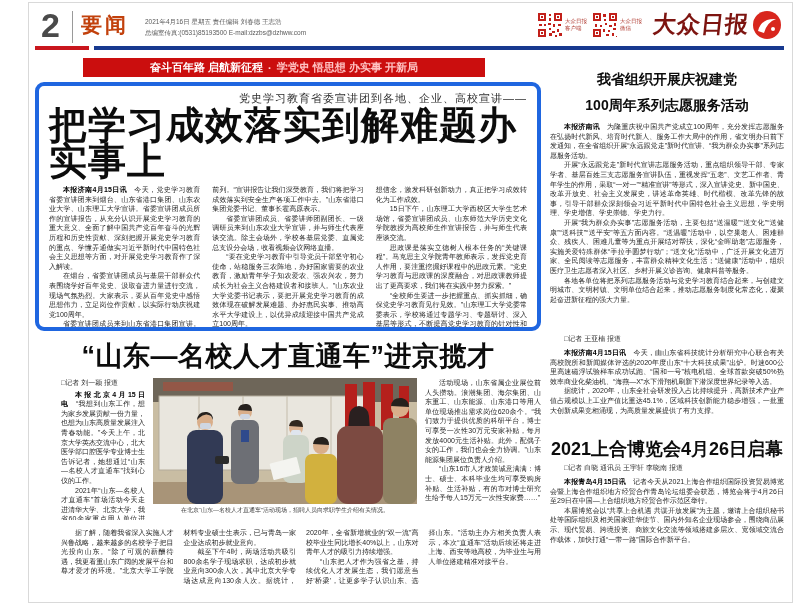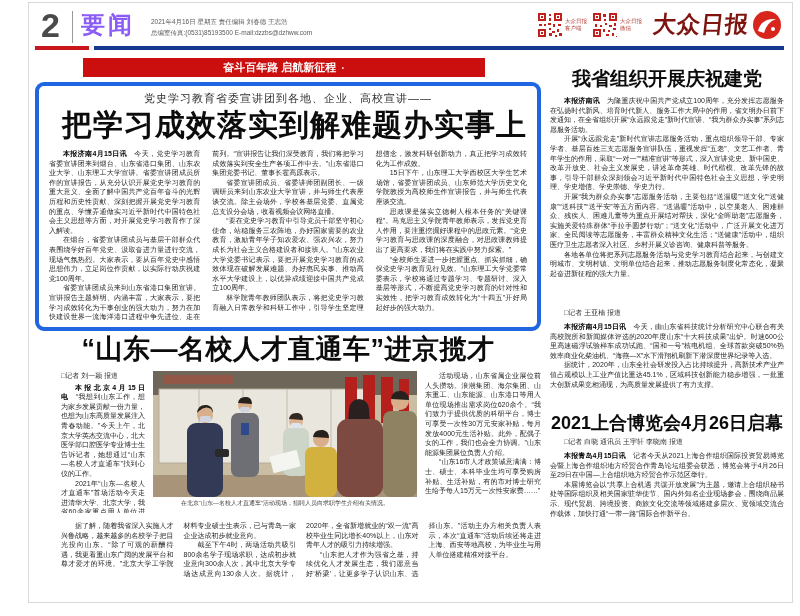--- a/index.html
+++ b/index.html
@@ -5,21 +5,21 @@
   * { box-sizing: border-box; margin: 0; padding: 0; }
   html,body { width:800px; height:616px; background:#fff; overflow:hidden;
     font-family:"Liberation Sans","DejaVu Sans",sans-serif; }
   .sheet { position:absolute; left:28px; top:2px; width:765px; height:601px;
     background:#fff; border:1px solid #d9d9d9; padding:4px 6px 0 4px; }
 
   
   .hdr { display:flex; align-items:flex-start; padding:2px 2px 0 2px; }
   .pn { font-size:34px; line-height:32px; color:#4a4a4a; font-weight:bold; padding:0 12px 0 6px; }
   .vdiv { width:1px; height:32px; background:#9a9a9a; margin:2px 8px 0 0; }
-  .section { font-size:24px; line-height:32px; font-weight:900; color:#8b5cf6; letter-spacing:3px; }
+  .section { font-size:21px; line-height:32px; font-weight:900; color:#c2410c; letter-spacing:3px; }
   .meta { margin:7px 0 0 16px; font-size:6.5px; line-height:11px; color:#5a5a5a; white-space:nowrap; }
   .mast { margin-left:auto; display:flex; align-items:center; gap:5px; padding-right:2px; }
   .qrbox { display:flex; align-items:center; gap:2px; }
   .qrlabel { font-size:5.5px; line-height:7px; color:#b03a30; }
   .brand { display:flex; align-items:center; gap:3px; margin-left:6px; }
   .brand-text { font-family:"Liberation Serif","DejaVu Serif",serif; font-weight:900;
     font-size:23px; color:#7d1410; transform:skewX(-6deg); letter-spacing:1px; white-space:nowrap; }
 
   .rule-row { display:flex; gap:5px; margin:3px 2px 0 2px; }
   .rule-red { width:54px; height:4px; background:#c9161d; }
@@ -32,44 +32,44 @@
 
   .banner { margin-left:48px; width:402px; height:19px; background:#cb0e0e;
     display:flex; align-items:center; justify-content:center; gap:5px;
     font-size:11px; font-weight:bold; white-space:nowrap; }
   .banner .main-slogan { color:#ffffff; }
   .banner .dot { color:#ffd7d7; }
   .banner .sub-slogan { color:#ffc3c3; }
 
   .bluebox { margin-top:5px; border:4px solid #1f66e0; border-radius:9px;
     padding:5px 10px 6px; height:249px; overflow:hidden; }
-  .kicker { text-align:center; font-size:11px; color:#2e2e2e; letter-spacing:1px; }
-  .headline1 { text-align:right; font-size:30px; font-weight:900; color:#0c0c0c;
+  .kicker { text-align:right; font-size:11px; color:#2e2e2e; letter-spacing:1px; }
+  .headline1 { text-align:left; font-size:38px; font-weight:900; color:#0c0c0c;
     letter-spacing:1px; line-height:36px; margin:1px 0 6px; }
   .body3 { column-count:3; column-gap:12px; height:176px; overflow:hidden;
     font-size:7px; line-height:9.6px; text-align:justify; color:#1f1f1f; }
   p.np { text-indent:2em; }
   b.lead { font-weight:bold; color:#000; }
 
-  .art2 { margin-top:2px; }
+  .art2 { margin-top:9px; }
   .h2line { text-align:center; font-size:27px; font-weight:900; color:#0c0c0c;
     letter-spacing:0.5px; line-height:32px; }
   .a2-wrap { padding-left:26px; margin-top:6px; }
   .a2-mid { display:flex; gap:8px; height:142px; }
   .a2-left { width:84px; flex:none; overflow:hidden; font-size:7px; line-height:9.6px; text-align:justify; color:#1f1f1f;}
   .a2-byline { font-size:7px; color:#333; margin-bottom:2px; }
   .a2-photo-wrap { width:264px; flex:none; }
   .photo-frame { width:264px; height:126px; background:#c9bda3; overflow:hidden; }
   .photo-caption { font-size:6px; color:#3a3a3a; text-align:center; margin-top:2px; }
   .a2-right { flex:1; overflow:hidden; font-size:7px; line-height:9.6px; text-align:justify; color:#1f1f1f;}
   .a2-bottom { margin-top:8px; column-count:4; column-gap:10px; height:58px; overflow:hidden;
     font-size:7px; line-height:9.6px; text-align:justify; color:#1f1f1f; }
 
   
-  .hA { text-align:center; font-size:19px; font-weight:900; color:#0c0c0c; line-height:26px; margin-top:8px; }
+  .hA { text-align:center; font-size:14px; font-weight:900; color:#0c0c0c; line-height:26px; margin-top:8px; }
   .hC { text-align:center; font-size:18px; font-weight:900; color:#0c0c0c; line-height:22px; margin-top:16px; }
   .bylineR { font-size:7px; color:#333; text-indent:2em; margin-top:3px; }
   .bodyR { margin-top:4px; font-size:7px; line-height:9.6px; text-align:justify; color:#1f1f1f; overflow:hidden; }
   .bodyR.a { height:198px; }
   .bodyR.b { height:74px; }
   .bodyR.c { height:90px; }
   .hA.second { margin-top:14px; }
 </style>
 </head>
 <body>
@@ -166,20 +166,21 @@
     <div class="rule-red"></div>
     <div class="rule-blue"></div>
   </div>
 
   <div class="content">
     <div class="colL">
 
       <div class="banner">
         <span class="main-slogan">奋斗百年路 启航新征程</span>
         <span class="dot">·</span>
+        <span class="sub-slogan">学党史 悟思想 办实事 开新局</span>
       </div>
 
       <div class="bluebox">
         <div class="kicker">党史学习教育省委宣讲团到各地、企业、高校宣讲——</div>
         <div class="headline1">把学习成效落实到解难题办实事上</div>
         <div class="body3">
           <p class="np"><b class="lead">本报济南4月15日讯</b><span>　今天，党史学习教育省委宣讲团来到烟台、山东省港口集团、山东农业大学、山东理工大学宣讲。省委宣讲团成员所作的宣讲报告，从充分认识开展党史学习教育的重大意义、全面了解中国共产党百年奋斗的光辉历程和历史性贡献、深刻把握开展党史学习教育的重点、学懂弄通做实习近平新时代中国特色社会主义思想等方面，对开展党史学习教育作了深入解读。</span></p>
           <p class="np">在烟台，省委宣讲团成员与基层干部群众代表围绕学好百年党史、汲取奋进力量进行交流，现场气氛热烈。大家表示，要从百年党史中感悟思想伟力，立足岗位作贡献，以实际行动庆祝建党100周年。</p>
           <p class="np">省委宣讲团成员来到山东省港口集团宣讲。宣讲报告主题鲜明、内涵丰富，大家表示，要把学习成效转化为干事创业的强大动力，努力在加快建设世界一流海洋港口进程中争先进位、走在前列。“宣讲报告让我们深受教育，我们将把学习成效落实到安全生产各项工作中去。”山东省港口集团党委书记、董事长霍高原表示。</p>
           <p class="np">省委宣讲团成员、省委讲师团副团长、一级调研员来到山东农业大学宣讲，并与师生代表座谈交流。除主会场外，学校各基层党委、直属党总支设分会场，收看视频会议网络直播。</p>
@@ -264,20 +265,21 @@
           </div>
         </div>
       </div>
     </div>
 
     <div class="colR">
 
       <div>
         <div class="hA">
           <div>我省组织开展庆祝建党</div>
+          <div>100周年系列志愿服务活动</div>
         </div>
         <div class="bodyR a">
           <p class="np"><b class="lead">本报济南讯</b><span>　为隆重庆祝中国共产党成立100周年，充分发挥志愿服务在弘扬时代新风、培育时代新人、服务工作大局中的作用，省文明办日前下发通知，在全省组织开展“永远跟党走”新时代宣讲、“我为群众办实事”系列志愿服务活动。</span></p>
           <p class="np">开展“永远跟党走”新时代宣讲志愿服务活动，重点组织领导干部、专家学者、基层百姓三支志愿服务宣讲队伍，重视发挥“五老”、文艺工作者、青年学生的作用，采取“一对一”“精准宣讲”等形式，深入宣讲党史、新中国史、改革开放史、社会主义发展史，讲述革命英雄、时代楷模、改革先锋的故事，引导干部群众深刻领会习近平新时代中国特色社会主义思想，学史明理、学史增信、学史崇德、学史力行。</p>
           <p class="np">开展“我为群众办实事”志愿服务活动，主要包括“送温暖”“送文化”“送健康”“送科技”“送平安”等五方面内容。“送温暖”活动中，以空巢老人、困难群众、残疾人、困难儿童等为重点开展结对帮扶，深化“金晖助老”志愿服务，实施关爱特殊群体“手拉手圆梦行动”；“送文化”活动中，广泛开展文化进万家、全民阅读等志愿服务，丰富群众精神文化生活；“送健康”活动中，组织医疗卫生志愿者深入社区、乡村开展义诊咨询、健康科普等服务。</p>
           <p class="np">各地各单位将把系列志愿服务活动与党史学习教育结合起来，与创建文明城市、文明村镇、文明单位结合起来，推动志愿服务制度化常态化，凝聚起奋进新征程的强大力量。</p>
         </div>
       </div>
 
       <div>

